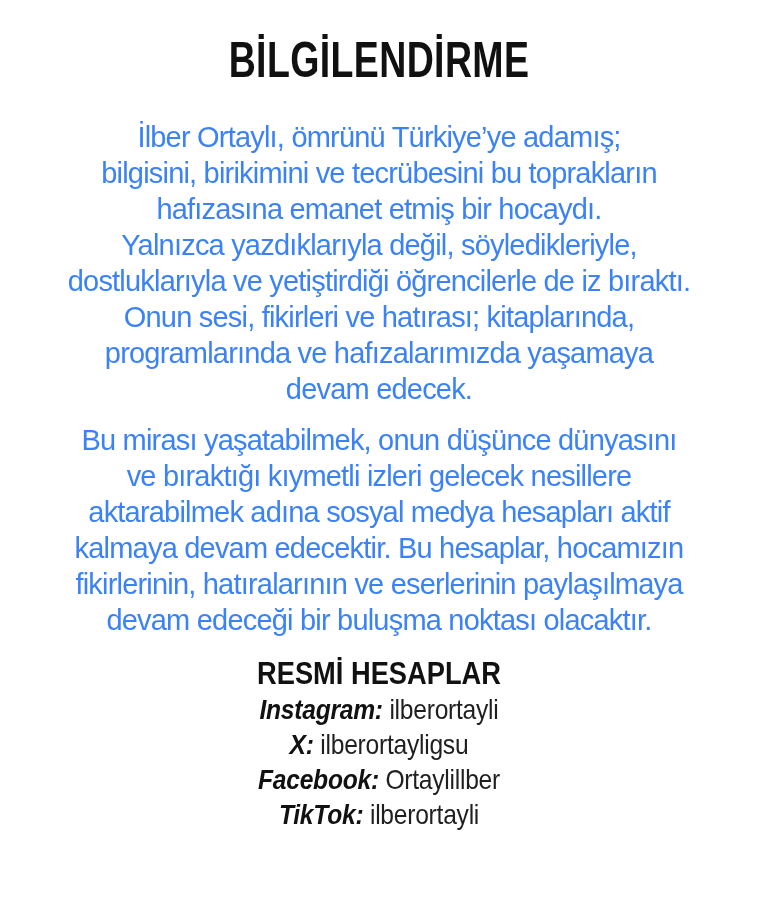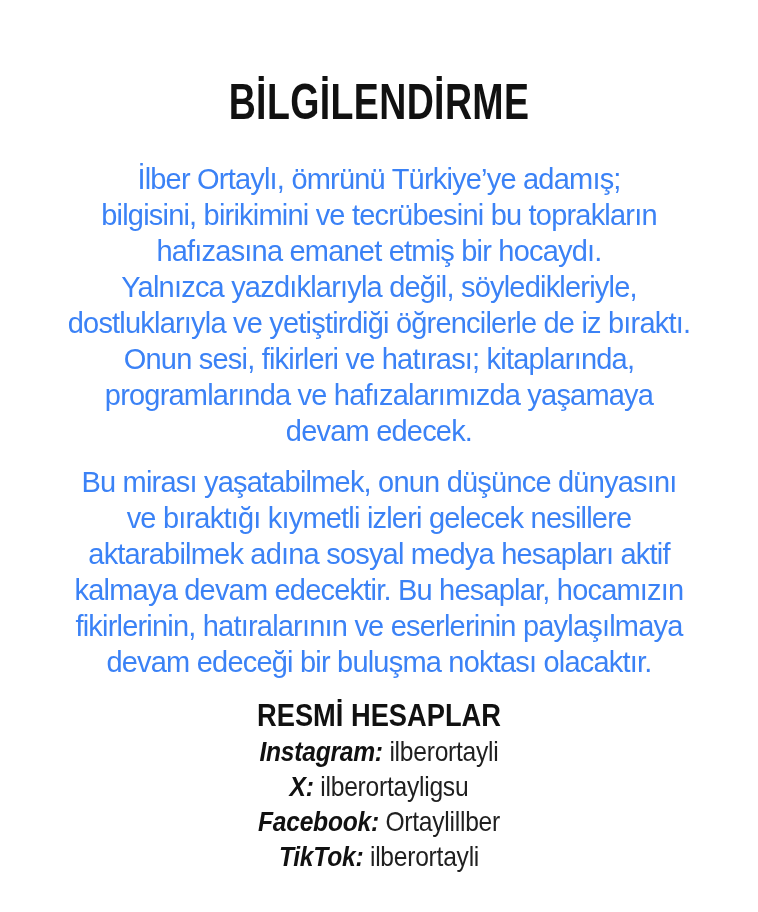--- a/index.html
+++ b/index.html
@@ -12,21 +12,21 @@
     height: 912px;
     overflow: hidden;
     font-family: "Liberation Sans", sans-serif;
     color: #1f1f1f;
     -webkit-font-smoothing: antialiased;
   }
   .page {
     box-sizing: border-box;
     width: 758px;
     height: 912px;
-    padding-top: 77px;
+    padding-top: 35px;
     text-align: center;
     background: #ffffff;
   }
   .title {
     margin: 0;
     font-size: 50px;
     line-height: 50px;
     font-weight: 700;
     letter-spacing: 0.5px;
     color: #111111;

